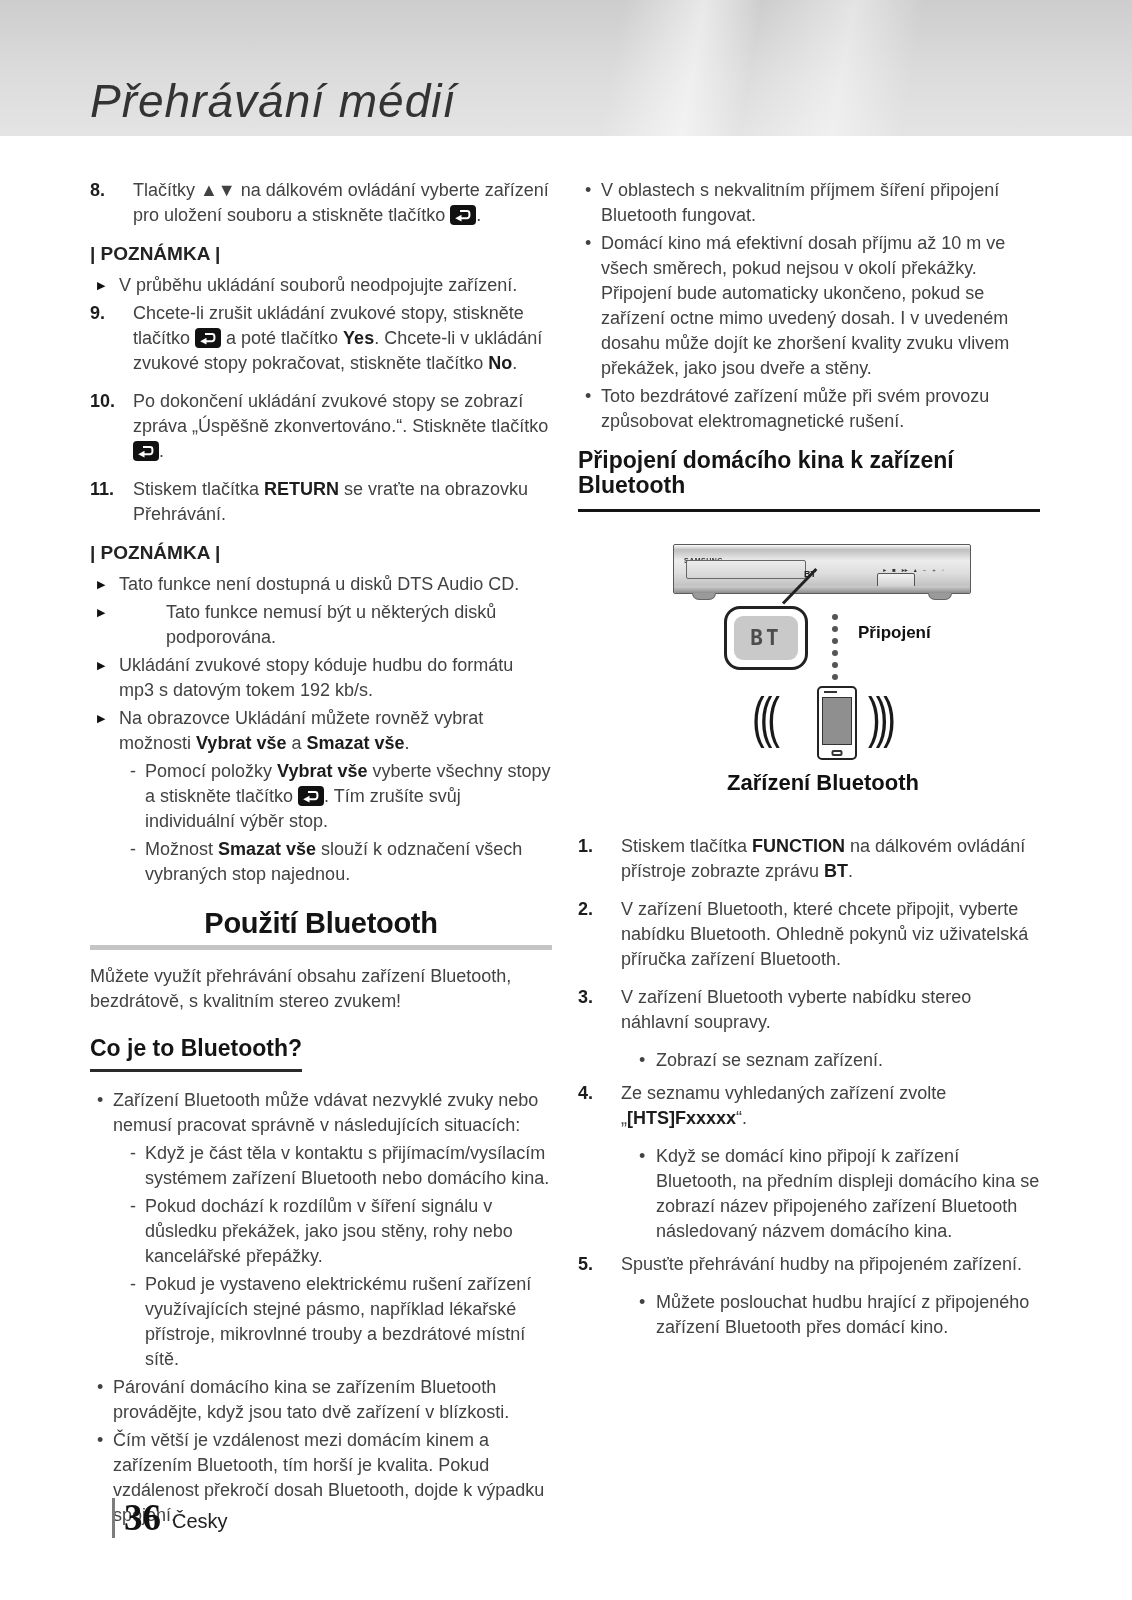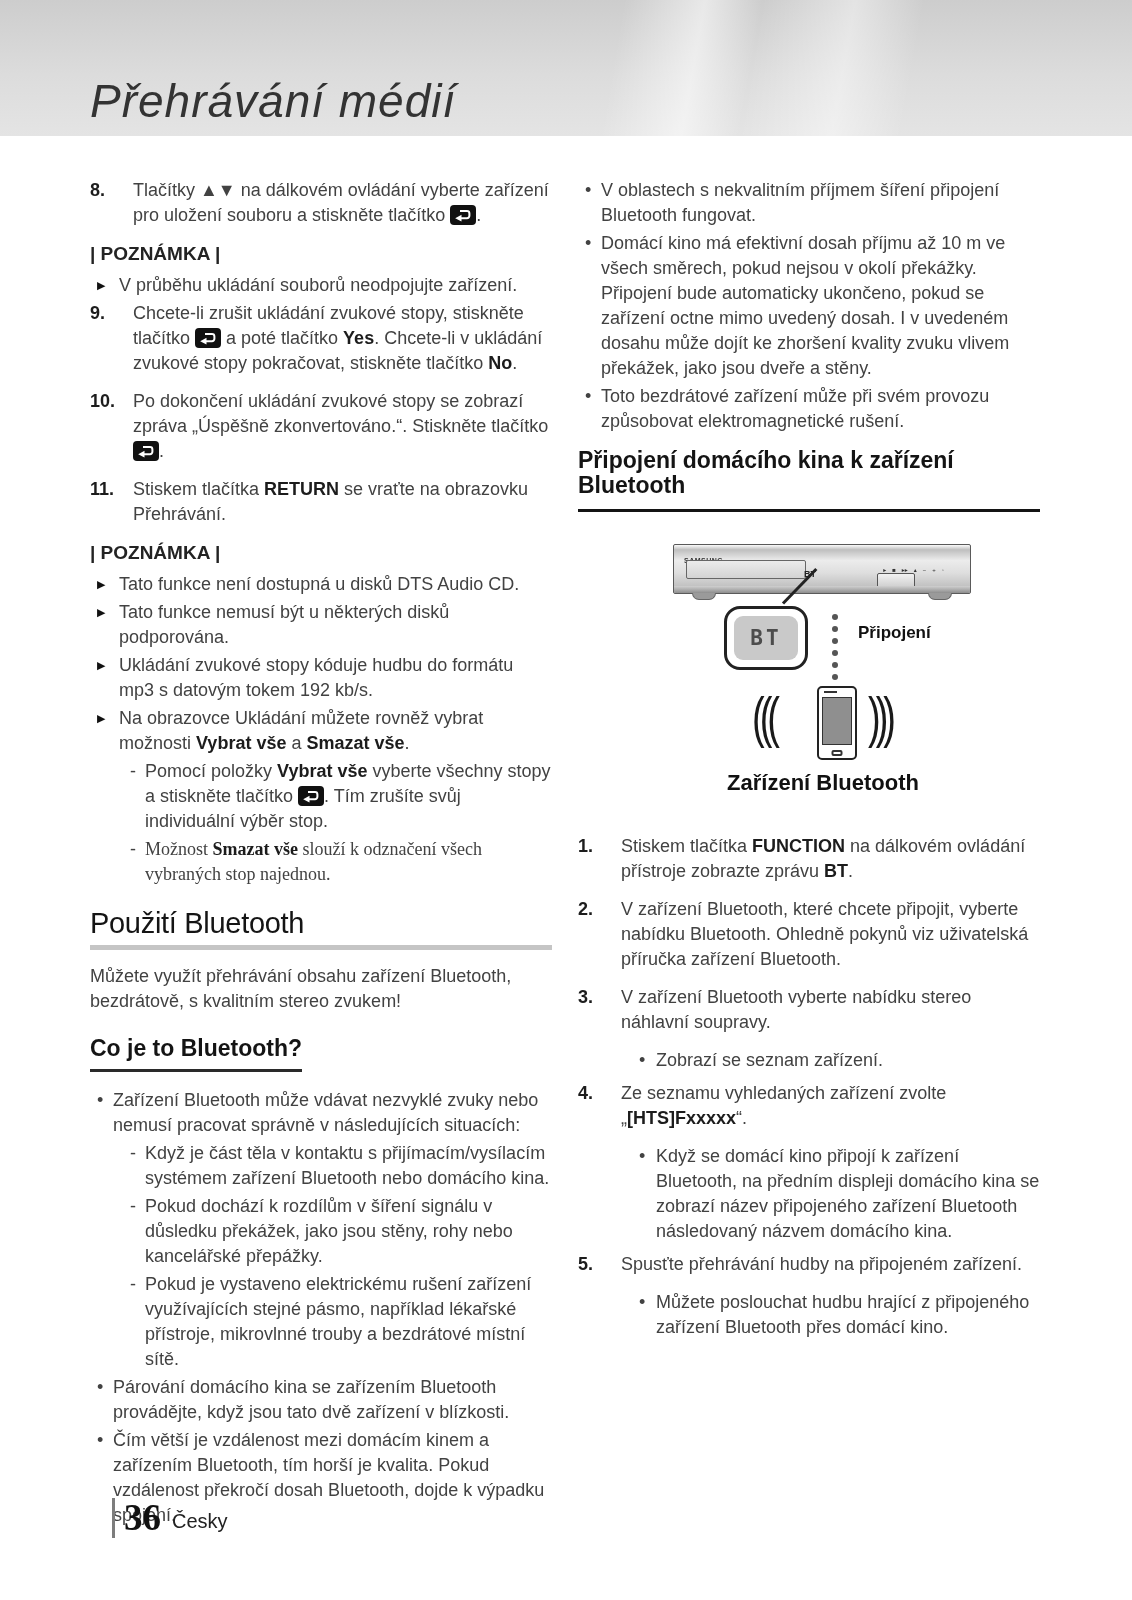--- a/index.html
+++ b/index.html
@@ -25,21 +25,21 @@
   .arrow{display:flex;margin:0 0 3px;}
   .arrow .mk{flex:none;width:22px;padding-left:7px;font-size:11px;line-height:25px;color:#111;}
   .dash{display:flex;margin:0 0 3px;}
   .dash .mk{flex:none;width:15px;margin-left:40px;}
   .bullet{display:flex;margin:0 0 3px;}
   .bullet .mk{flex:none;width:16px;margin-left:7px;}
   .subbullet{display:flex;margin:0 0 8px;}
   .subbullet .mk{flex:none;width:17px;margin-left:61px;}
   .para{margin:0 0 15px;}
   .h1block{margin:24px 0 14px;}
-  .h1{font-size:29px;font-weight:normal;color:#141414;letter-spacing:-.3px;}
+  .h1{font-size:29px;font-weight:bold;color:#141414;letter-spacing:-.3px;text-align:center;}
   .h1bar{height:5px;background:#c5c5c5;margin-top:9px;}
   .h2wrap{margin:22px 0 16px;}
   .h2{display:inline-block;font-size:23px;font-weight:bold;color:#141414;
       border-bottom:3px solid #2a2a2a;padding-bottom:8px;}
   .h2full{font-size:23px;font-weight:bold;color:#141414;border-bottom:3px solid #141414;
           padding-bottom:11px;margin:14px 0 18px;}
   
   .icon-enter{display:inline-block;width:26px;height:20px;vertical-align:-4px;}
   
   .figure{position:relative;height:292px;margin:4px 0 12px;}
@@ -133,41 +133,41 @@
           <span class="num">11.</span>
           <span class="txt"><span>Stiskem tlačítka </span><span class="b">RETURN</span><span> se vraťte na obrazovku Přehrávání.</span></span>
         </div>
         <div class="note">| POZNÁMKA |</div>
         <div class="arrow">
           <span class="mk">▶</span>
           <span class="txt" style="flex: 1 1 0%;"><span>Tato funkce není dostupná u disků DTS Audio CD.</span></span>
         </div>
         <div class="arrow">
           <span class="mk">▶</span>
-          <span class="txt" style="flex: 1 1 0%;"><span>Tato funkce nemusí být u některých disků podporována.</span></span>
+          <span class="txt" style="flex: 1 1 0%; margin-left: 47px;"><span>Tato funkce nemusí být u některých disků podporována.</span></span>
         </div>
         <div class="arrow">
           <span class="mk">▶</span>
           <span class="txt" style="flex: 1 1 0%;"><span>Ukládání zvukové stopy kóduje hudbu do formátu mp3 s datovým tokem 192 kb/s.</span></span>
         </div>
         <div class="arrow">
           <span class="mk">▶</span>
           <span class="txt" style="flex: 1 1 0%;"><span>Na obrazovce Ukládání můžete rovněž vybrat možnosti </span><span class="b">Vybrat vše</span><span> a </span><span class="b">Smazat vše</span><span>.</span></span>
         </div>
         <div class="dash">
           <span class="mk">-</span>
           <span class="txt" style="flex: 1 1 0%;"><span>Pomocí položky </span><span class="b">Vybrat vše</span><span> vyberte všechny stopy a stiskněte tlačítko </span><span class="icon-enter"><svg viewBox="0 0 26 20" width="26" height="20">
                 <rect x="0" y="0" width="26" height="20" rx="4" fill="#111"></rect>
                 <path d="M10 6 h7 a2.4 2.4 0 0 1 2.4 2.4 v2.4 a2.4 2.4 0 0 1 -2.4 2.4 h-6" fill="none" stroke="#fff" stroke-width="2"></path>
                 <path d="M11.5 9.8 L5.2 13.2 L11.5 16.6 Z" fill="#fff"></path>
               </svg></span><span>. Tím zrušíte svůj individuální výběr stop.</span></span>
         </div>
         <div class="dash">
           <span class="mk">-</span>
-          <span class="txt" style="flex: 1 1 0%; font-family: Liberation Serif, serif;"><span>Možnost </span><span class="b">Smazat vše</span><span> slouží k odznačení všech vybraných stop najednou.</span></span>
+          <span class="txt" style="flex: 1 1 0%;"><span>Možnost </span><span class="b">Smazat vše</span><span> slouží k odznačení všech vybraných stop najednou.</span></span>
         </div>
         <div class="h1block">
           <div class="h1">Použití Bluetooth</div>
           <div class="h1bar"></div>
         </div>
         <div class="para"><span>Můžete využít přehrávání obsahu zařízení Bluetooth, bezdrátově, s kvalitním stereo zvukem!</span></div>
         <div class="h2wrap"><span class="h2">Co je to Bluetooth?</span></div>
         <div class="bullet">
           <span class="mk">•</span>
           <span class="txt" style="flex: 1 1 0%;"><span>Zařízení Bluetooth může vdávat nezvyklé zvuky nebo nemusí pracovat správně v následujících situacích:</span></span>

